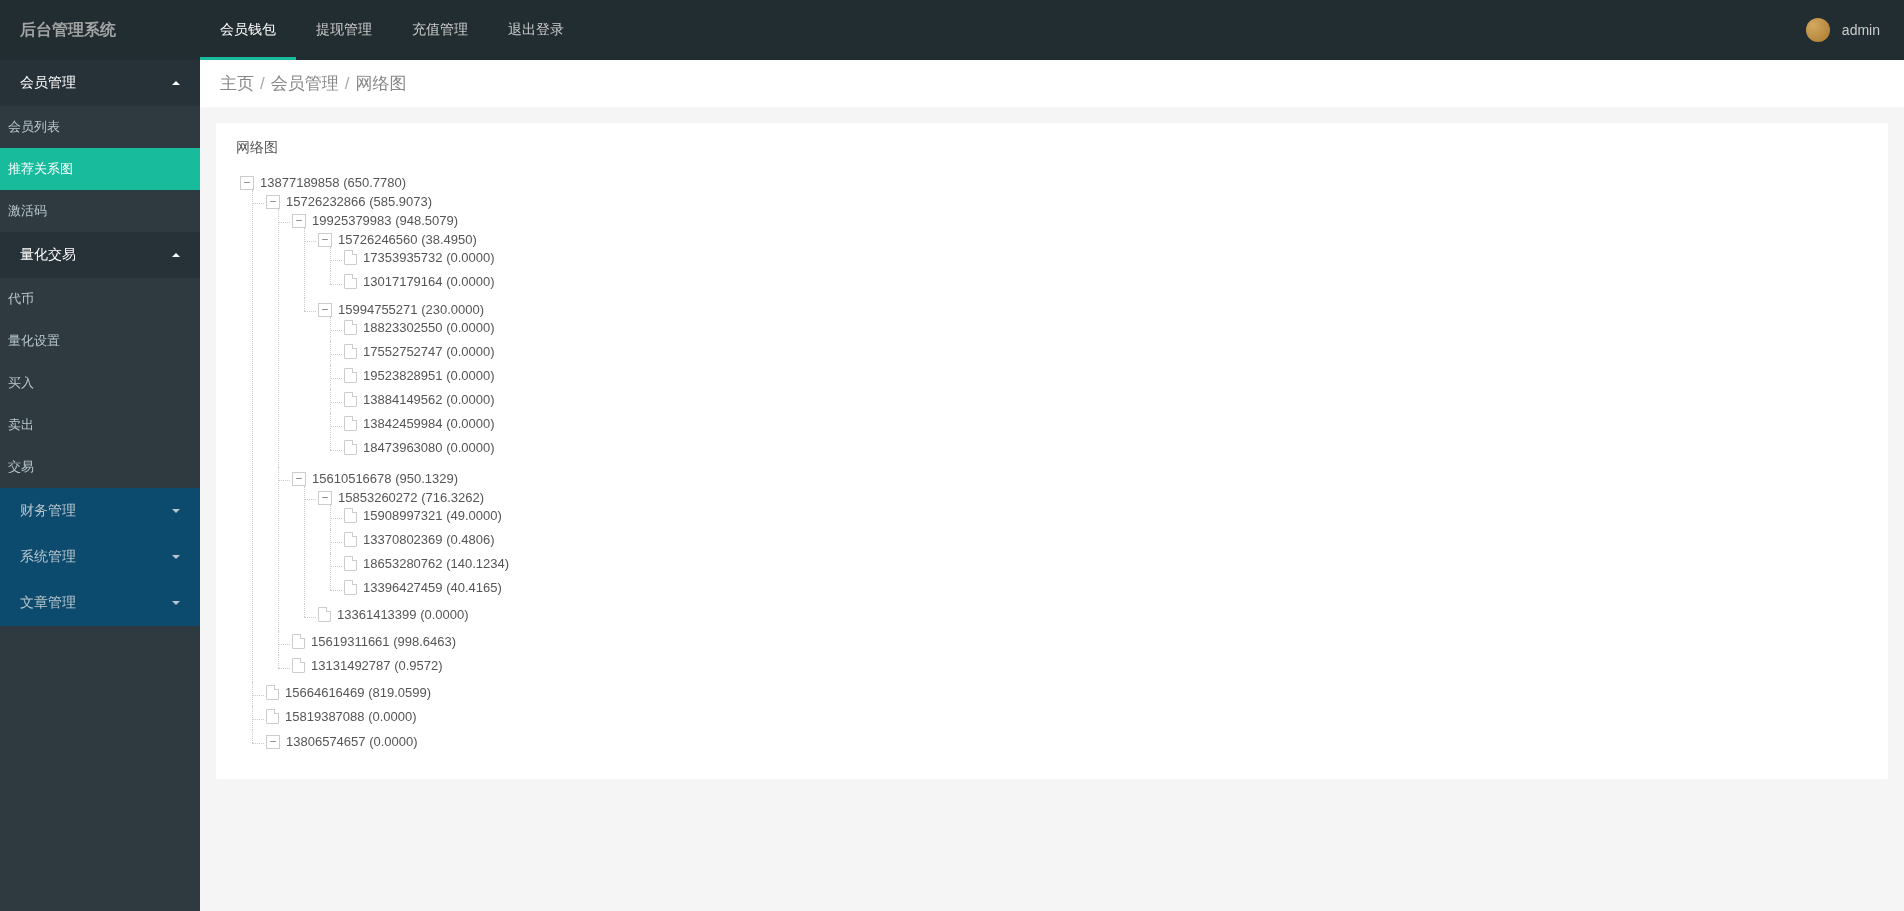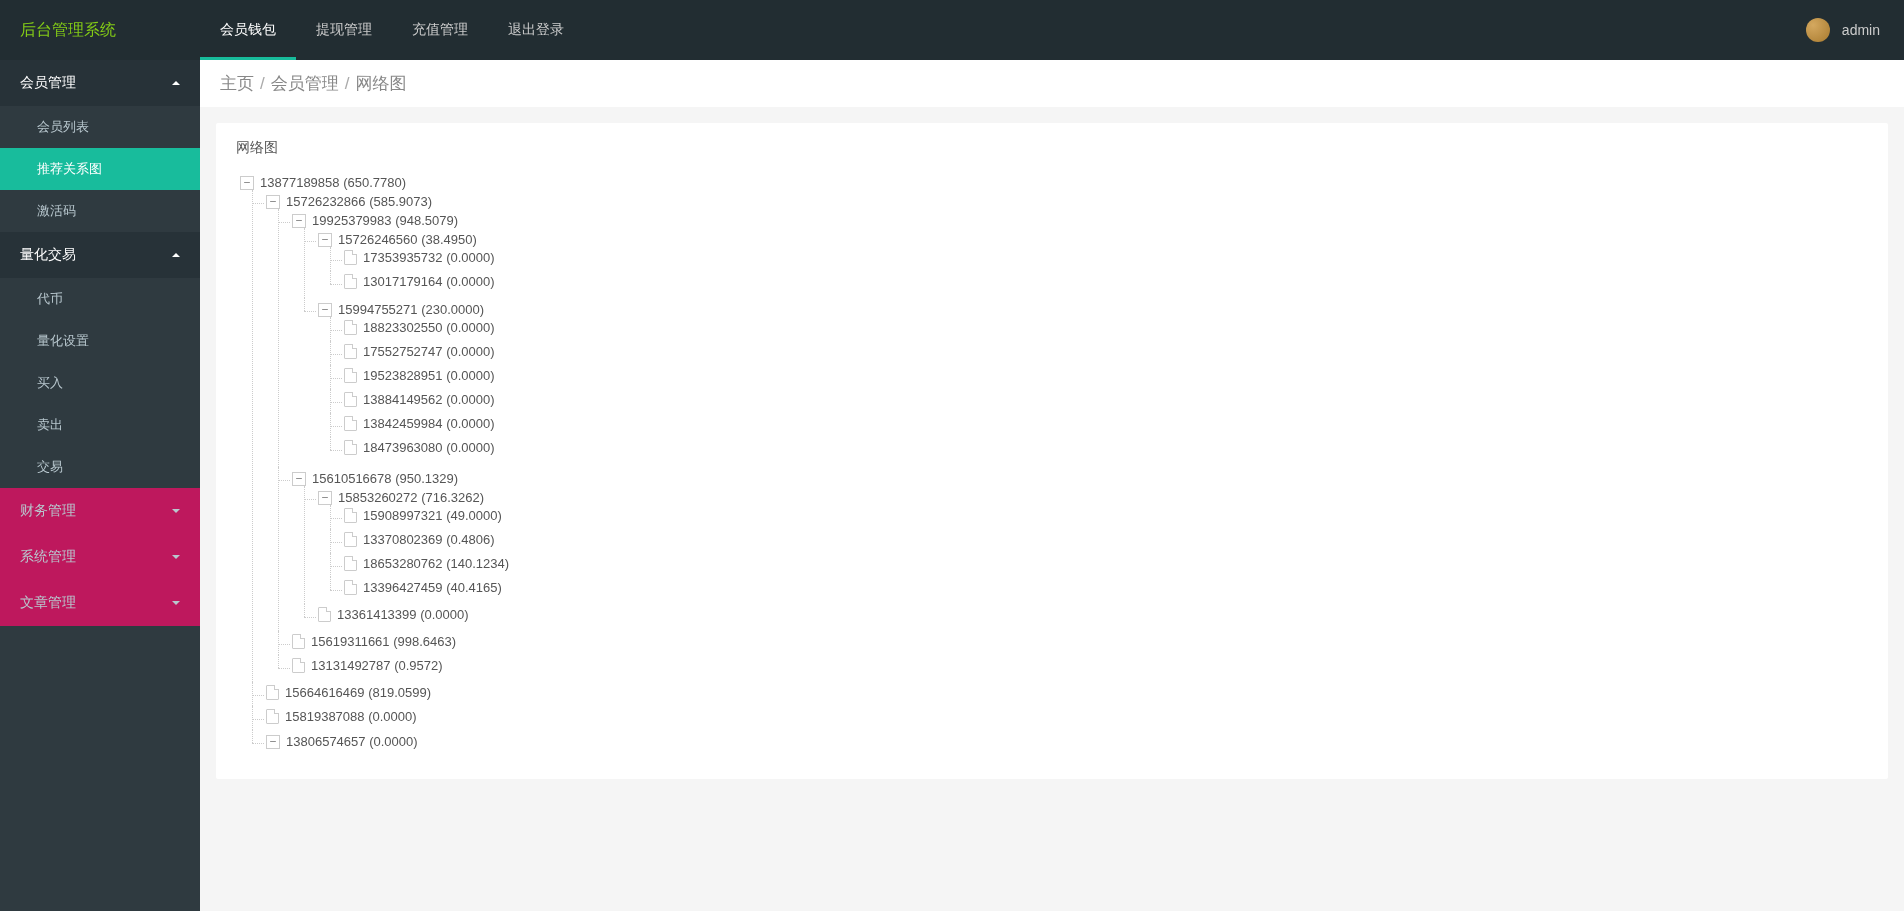--- a/index.html
+++ b/index.html
@@ -1,32 +1,32 @@
 <!DOCTYPE html>
 <html><head>
 <meta charset="utf-8">
 <style>
 * { margin: 0; padding: 0; box-sizing: border-box; }
 body { font-family: "Microsoft YaHei", Arial, sans-serif; font-size: 14px; background: #f5f5f5; color: #333; overflow-x: hidden; }
 
 .header { height: 60px; background: #222d32; display: flex; align-items: center; color: #fff; }
-.logo { width: 200px; padding: 0 20px; color: #84cc16; font-size: 16px; font-weight: 400; }
+.logo { width: 200px; padding: 0 20px; color: #a3a3a3; font-size: 16px; font-weight: 700; }
 .top-nav { display: flex; align-items: center; flex: 1; height: 100%; }
 .top-nav-item { padding: 0 20px; height: 100%; display: flex; align-items: center; color: #ccc; cursor: pointer; position: relative; }
 .top-nav-item.active { color: #fff; }
 .top-nav-item.active::after { content: ''; position: absolute; bottom: 0; left: 0; right: 0; height: 3px; background: #18bc9c; }
 .user-area { display: flex; align-items: center; padding: 0 24px; color: #ccc; gap: 12px; }
 .avatar { width: 24px; height: 24px; border-radius: 50%; background: radial-gradient(circle at 30% 30%, #d4a85f, #a87a2f); }
 
 .container { display: flex; min-height: calc(100vh - 60px); }
 .sidebar { width: 200px; background: #2f3a40; color: #b8c7ce; flex-shrink: 0; }
 .side-group { padding: 14px 20px; display: flex; justify-content: space-between; align-items: center; cursor: pointer; background: #273238; color: #fff; }
-.side-item { padding: 12px 37px; cursor: pointer; color: #b8c7ce; font-size: 13px; }
+.side-item { padding: 12px 8px; cursor: pointer; color: #b8c7ce; font-size: 13px; }
 .side-item.active { background: #18bc9c; color: #fff; }
-.side-group.collapsed { background: #be185d; color: #b8c7ce; }
+.side-group.collapsed { background: #0c4a6e; color: #b8c7ce; }
 .caret { width: 0; height: 0; border-left: 4px solid transparent; border-right: 4px solid transparent; }
 .caret.up { border-bottom: 4px solid currentColor; }
 .caret.down { border-top: 4px solid currentColor; }
 
 .main { flex: 1; background: transparent; font-family: Arial, sans-serif; }
 .breadcrumb { background: #fff; padding: 12px 20px; font-size: 17px; color: #888; }
 .breadcrumb .sep { margin: 0 6px; color: #aaa; }
 .breadcrumb .crumb { color: #888; }
 
 .panel { background: #fff; margin: 16px; border-radius: 2px; padding: 16px 20px 24px; }

